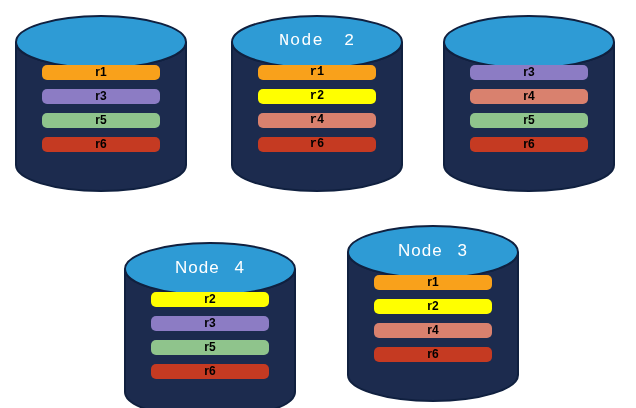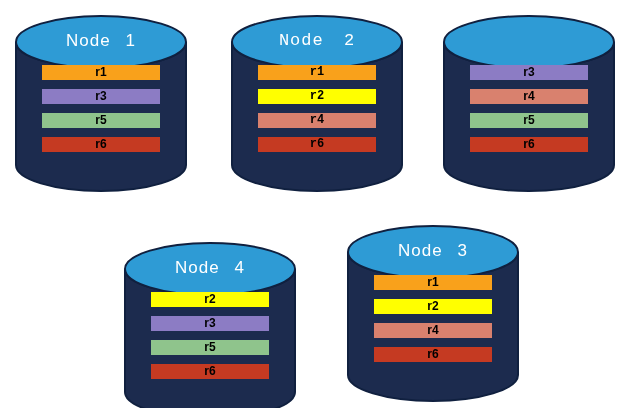--- a/index.html
+++ b/index.html
@@ -9,41 +9,40 @@
   }
   .node{position:absolute;width:176px;height:180px;}
   .node svg{position:absolute;left:0;top:0;}
   .node-title{
     position:absolute;top:16px;left:0;width:100%;height:24px;line-height:24px;
     text-align:center;color:#ffffff;font-size:17px;font-weight:400;
     word-spacing:9px;letter-spacing:1px;
   }
   .bars{position:absolute;left:29px;right:29px;top:52px;}
   .bar{
-    height:15px;line-height:15px;margin-bottom:9px;border-radius:0;
+    height:15px;line-height:15px;margin-bottom:9px;border-radius:5px;
     text-align:center;color:#000000;font-size:12px;font-weight:700;
   }
   
   .pos-n1{left:13px;top:13px;}
   .pos-n2{left:229px;top:13px;font-family:Liberation Mono, monospace;}
   .pos-n3{left:441px;top:13px;}
   .pos-n4{left:122px;top:240px;}
   .pos-n5{left:345px;top:223px;}
 </style>
 </head>
 <body>
 
 <div class="canvas">
 
   <div class="node pos-n1">
     <svg width="176" height="180" viewBox="0 0 176 180">
       <path d="M3,29 V152 A85,26 0 0 0 173,152 V29 A85,26 0 0 1 3,29 Z" stroke-width="2" fill="#1C2B4E" stroke="#10203F"></path>
       <ellipse cx="88" cy="29" rx="85" ry="26" stroke-width="2" fill="#2E9BD5" stroke="#10203F"></ellipse>
     </svg>
-    <div class="node-title">Node 1</div>
     <div class="bars">
       <div class="bar" style="background-color: rgb(249, 161, 27);">r1</div>
       <div class="bar" style="background-color: rgb(140, 124, 196);">r3</div>
       <div class="bar" style="background-color: rgb(143, 196, 140);">r5</div>
       <div class="bar" style="background-color: rgb(197, 58, 34);">r6</div>
     </div>
   </div>
 
   <div class="node pos-n2">
     <svg width="176" height="180" viewBox="0 0 176 180">

